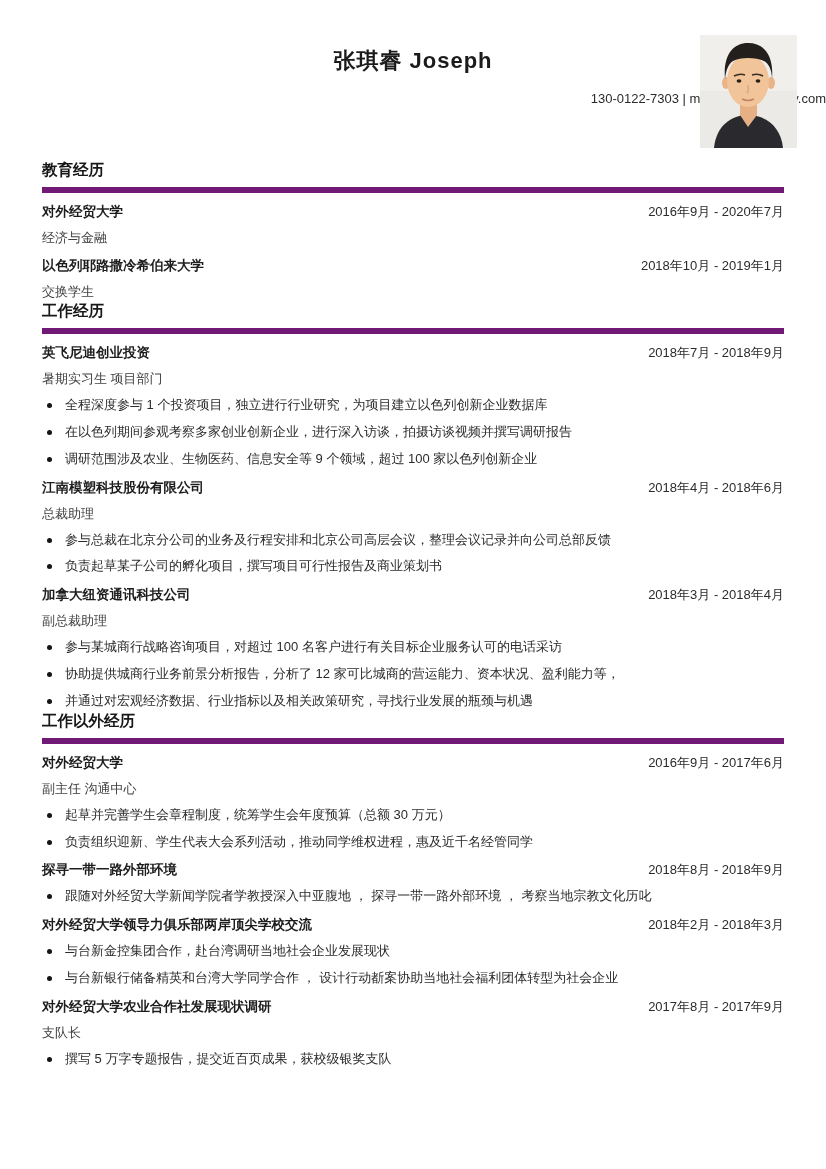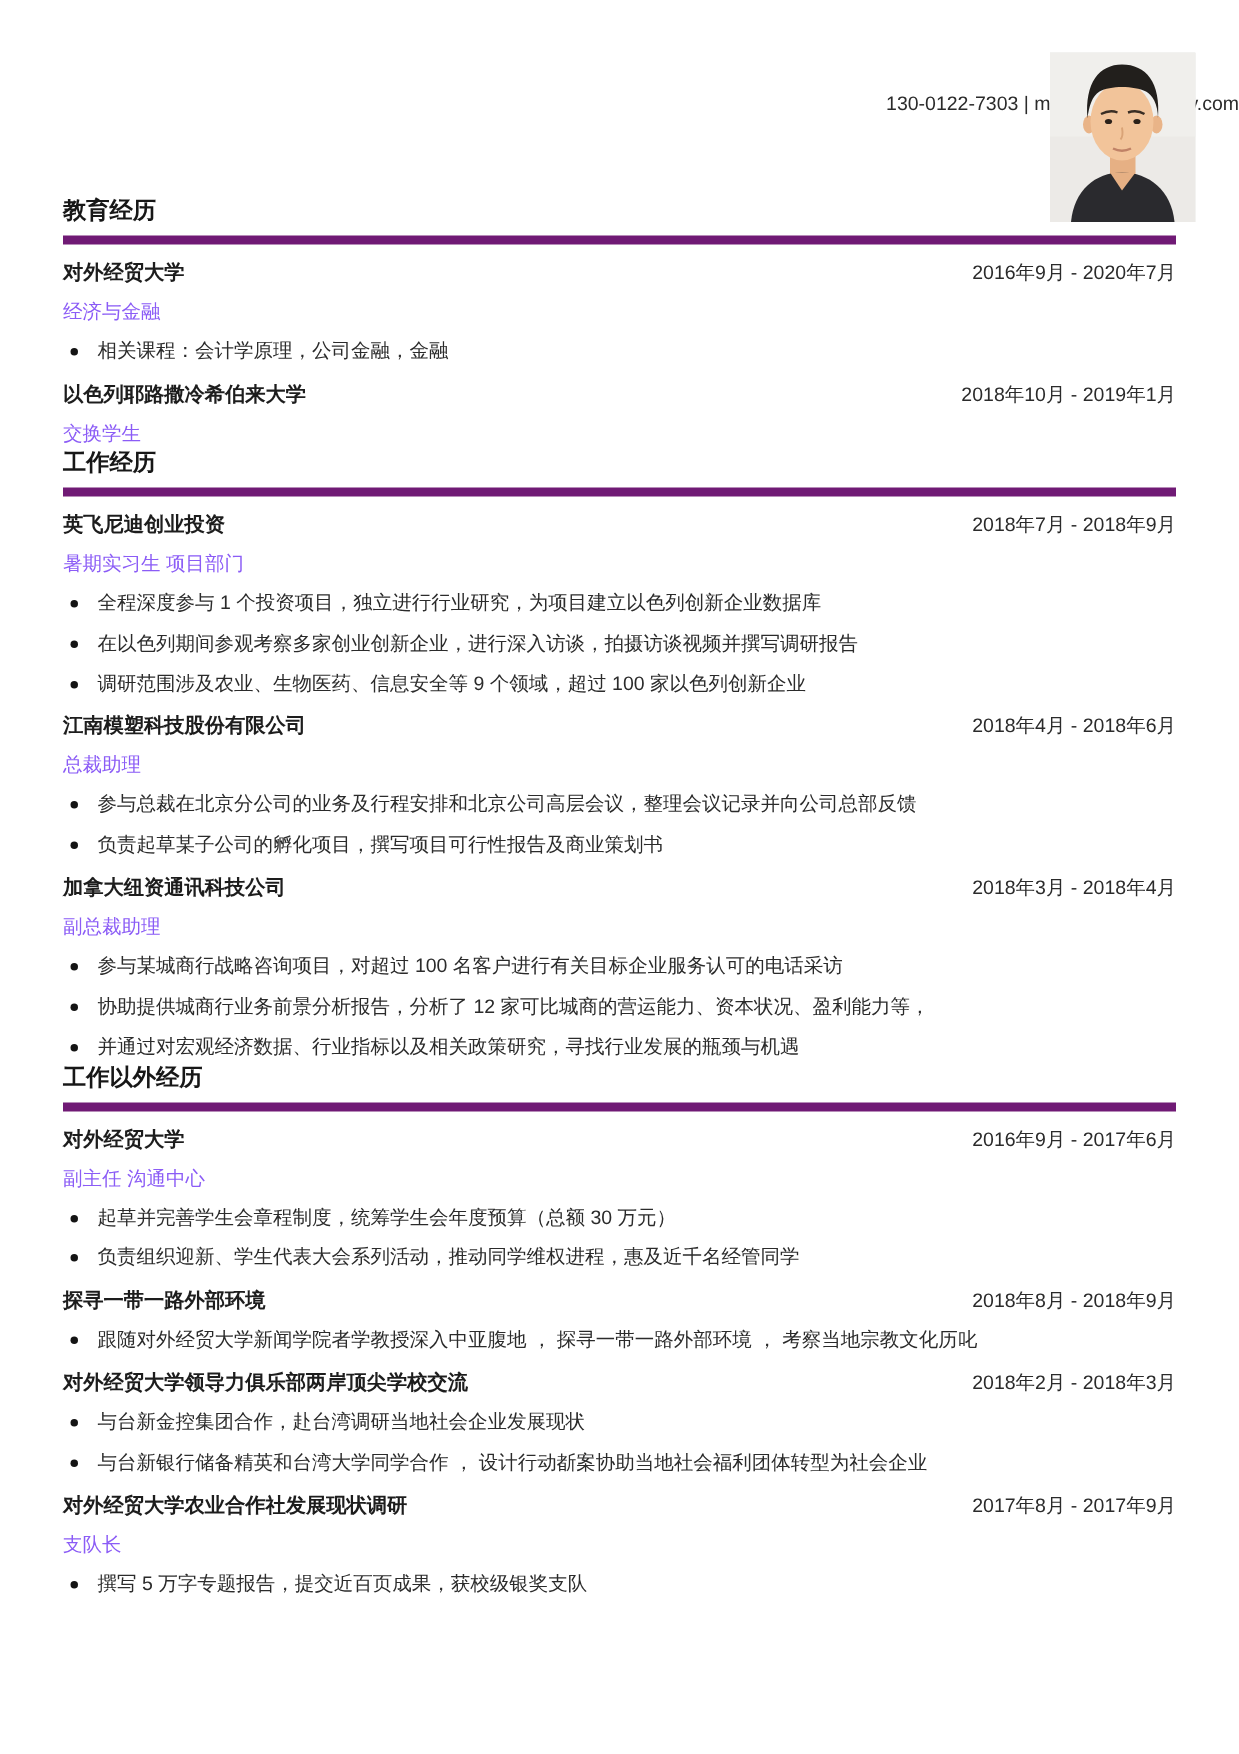--- a/index.html
+++ b/index.html
@@ -26,32 +26,33 @@
   .section-title {
     font-size: 15.5px; font-weight: bold; color: #171717;
     padding-bottom: 6px; border-bottom: 6px solid #701a75;
   }
   .entry-head {
     display: flex; justify-content: space-between; align-items: flex-start;
     margin-top: 10px;
   }
   .entry-title { font-size: 13.5px; font-weight: bold; color: #1d1d1d; }
   .entry-date { font-size: 13px; color: #2b2b2b; white-space: nowrap; }
-  .entry-sub { font-size: 13px; margin-top: 8px; color: #8b5cf6; }
+  .entry-sub { font-size: 13px; margin-top: 8px; color: #404040; }
   .bullet { display: flex; margin-top: 8px; font-size: 13px; line-height: 1.45; color: #2b2b2b; }
   .dot {
     flex: 0 0 auto; width: 5px; height: 5px; border-radius: 50%;
     background: #141414; margin: 7px 13px 0 5px;
   }
   .bullet-text { flex: 1; }
 </style>
 </head>
 <body>
 
 <div class="header">
+  <div class="name">张琪睿 Joseph</div>
   <div class="contact">130-0122-7303 | mentor@wondercv.com</div>
 </div>
 
 <div class="photo">
   <svg width="97" height="113" viewBox="0 0 97 113" xmlns="http://www.w3.org/2000/svg">
     <rect x="0" y="0" width="97" height="113" fill="#eceae7"></rect>
     <rect x="0" y="0" width="97" height="56" fill="#f0efec"></rect>
 
     <rect x="40" y="62" width="17" height="20" fill="#e6b084"></rect>
 
@@ -78,24 +79,20 @@
 <div class="content">
   <div class="section first">
     <div class="section-title">教育经历</div>
     <div class="section-entries">
         <div class="entry">
           <div class="entry-head">
             <div class="entry-title">对外经贸大学</div>
             <div class="entry-date">2016年9月 - 2020年7月</div>
           </div>
           <div class="entry-sub">经济与金融</div>
-          <div class="bullet">
-            <span class="dot"></span>
-            <span class="bullet-text">相关课程：会计学原理，公司金融，金融</span>
-          </div>
         </div>
         <div class="entry">
           <div class="entry-head">
             <div class="entry-title">以色列耶路撒冷希伯来大学</div>
             <div class="entry-date">2018年10月 - 2019年1月</div>
           </div>
           <div class="entry-sub">交换学生</div>
         </div>
       </div>
   </div>

